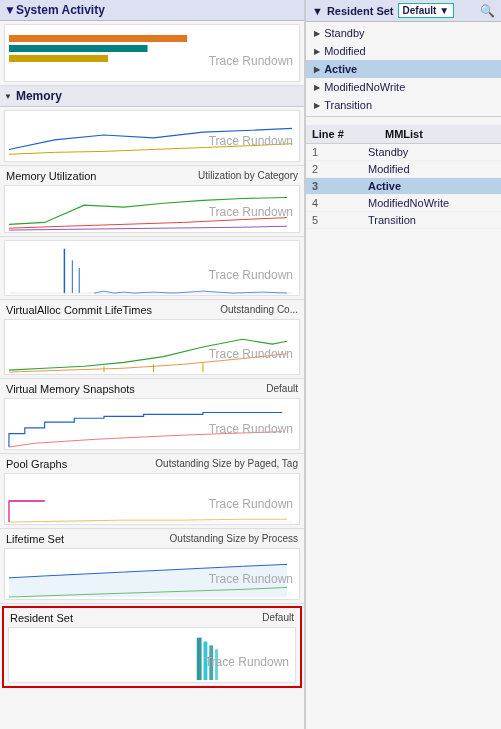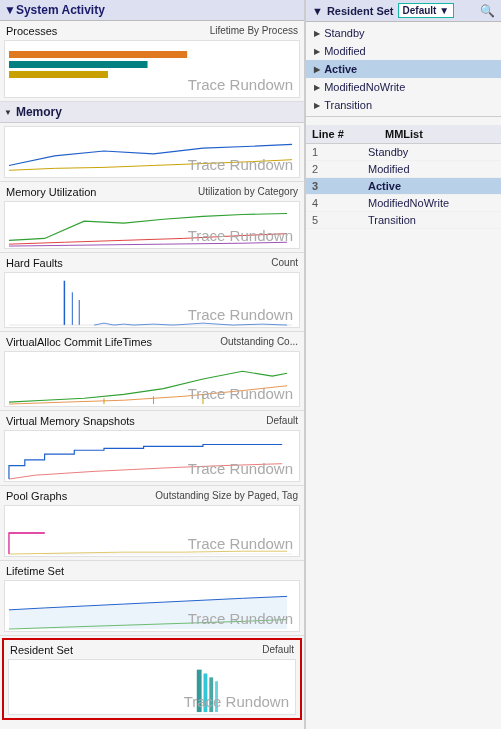--- a/index.html
+++ b/index.html
@@ -62,22 +62,22 @@
       height: 58px;
       background: white;
       margin: 1px 4px;
       border: 1px solid #e0e0e0;
       overflow: hidden;
     }
 
     .trace-rundown-label {
       position: absolute;
       right: 6px;
-      bottom: 4px;
-      font-size: 15px;
+      bottom: 13px;
+      font-size: 12px;
       color: #aaa;
     }
 
     .chart-svg {
       position: absolute;
       top: 0; left: 0;
       width: 100%; height: 100%;
     }
 
     
@@ -193,24 +193,20 @@
 <body>
 
 <div class="left-panel">
 
   <div class="sys-activity-header">
     <span class="triangle">▼</span>
     <span>System Activity</span>
   </div>
 
   <div class="chart-block">
-    <div class="chart-title-row">
-      <span class="title">Processes</span>
-      <span class="subtitle">Lifetime By Process</span>
-    </div>
     <div class="chart-area">
       <svg class="chart-svg" viewBox="0 0 297 56" preserveAspectRatio="none">
 
         <rect x="4" y="10" width="180" height="7" fill="#e07820"></rect>
 
         <rect x="4" y="20" width="140" height="7" fill="#008080"></rect>
 
         <rect x="4" y="30" width="100" height="7" fill="#c8a000"></rect>
       </svg>
       <span class="trace-rundown-label">Trace Rundown</span>
@@ -241,24 +237,20 @@
       <svg class="chart-svg" viewBox="0 0 297 48" preserveAspectRatio="none">
         <polyline points="4,40 40,38 80,20 120,22 160,18 200,15 240,13 285,12" fill="none" stroke="#30a030" stroke-width="1.2"></polyline>
         <polyline points="4,44 60,42 120,40 180,38 240,35 285,33" fill="none" stroke="#e04040" stroke-width="1"></polyline>
         <polyline points="4,46 80,45 160,44 240,43 285,42" fill="none" stroke="#8020a0" stroke-width="0.8"></polyline>
       </svg>
       <span class="trace-rundown-label">Trace Rundown</span>
     </div>
   </div>
 
   <div class="chart-block">
-    <div class="chart-title-row">
-      <span class="title">Hard Faults</span>
-      <span class="subtitle">Count</span>
-    </div>
     <div class="chart-area" style="height:56px;">
       <svg class="chart-svg" viewBox="0 0 297 56" preserveAspectRatio="none">
 
         <line x1="60" y1="54" x2="60" y2="8" stroke="#2060cc" stroke-width="1.5"></line>
         <line x1="68" y1="54" x2="68" y2="20" stroke="#2060cc" stroke-width="1"></line>
         <line x1="75" y1="54" x2="75" y2="28" stroke="#2060cc" stroke-width="1"></line>
 
         <line x1="4" y1="54" x2="290" y2="54" stroke="#ccc" stroke-width="0.5"></line>
 
         <polyline points="90,54 100,52 110,54 120,53 130,54 150,53 170,54 200,52 230,54 260,53 285,54" fill="none" stroke="#2060cc" stroke-width="0.7"></polyline>
@@ -316,20 +308,21 @@
 
         <polyline points="4,50 60,49 120,48 180,48 240,47 285,47" fill="none" stroke="#c8a000" stroke-width="0.6"></polyline>
       </svg>
       <span class="trace-rundown-label">Trace Rundown</span>
     </div>
   </div>
 
   <div class="chart-block">
     <div class="chart-title-row">
       <span class="title">Lifetime Set</span>
+      <span class="subtitle">Outstanding Size by Process</span>
     </div>
     <div class="chart-area" style="height:52px;">
       <svg class="chart-svg" viewBox="0 0 297 52" preserveAspectRatio="none">
 
         <polygon points="4,50 4,30 40,28 80,26 120,24 160,22 200,20 240,18 285,16 285,50" fill="rgba(0,100,200,0.08)"></polygon>
         <polyline points="4,30 40,28 80,26 120,24 160,22 200,20 240,18 285,16" fill="none" stroke="#2060cc" stroke-width="1"></polyline>
         <polyline points="4,50 60,48 120,46 180,44 240,42 285,40" fill="none" stroke="#30a030" stroke-width="0.7"></polyline>
       </svg>
       <span class="trace-rundown-label">Trace Rundown</span>
     </div>

